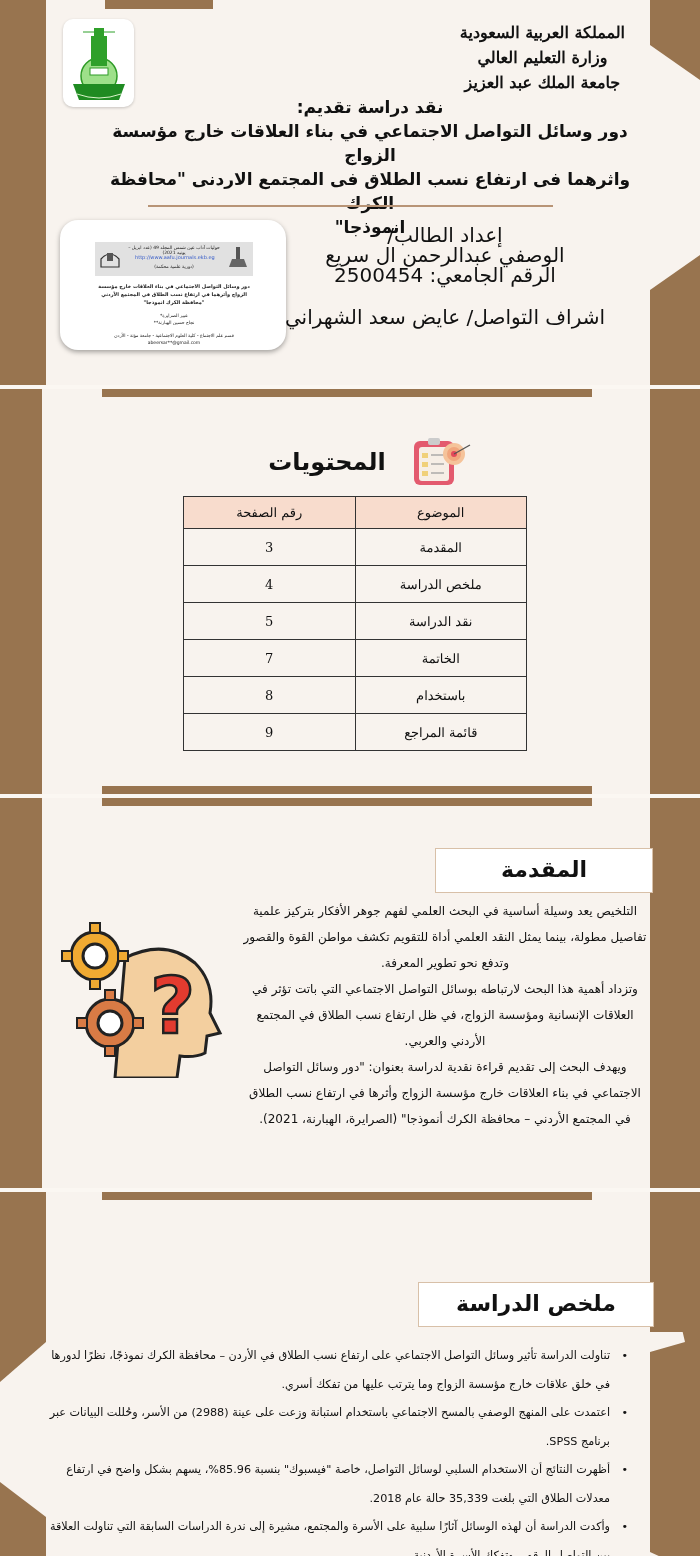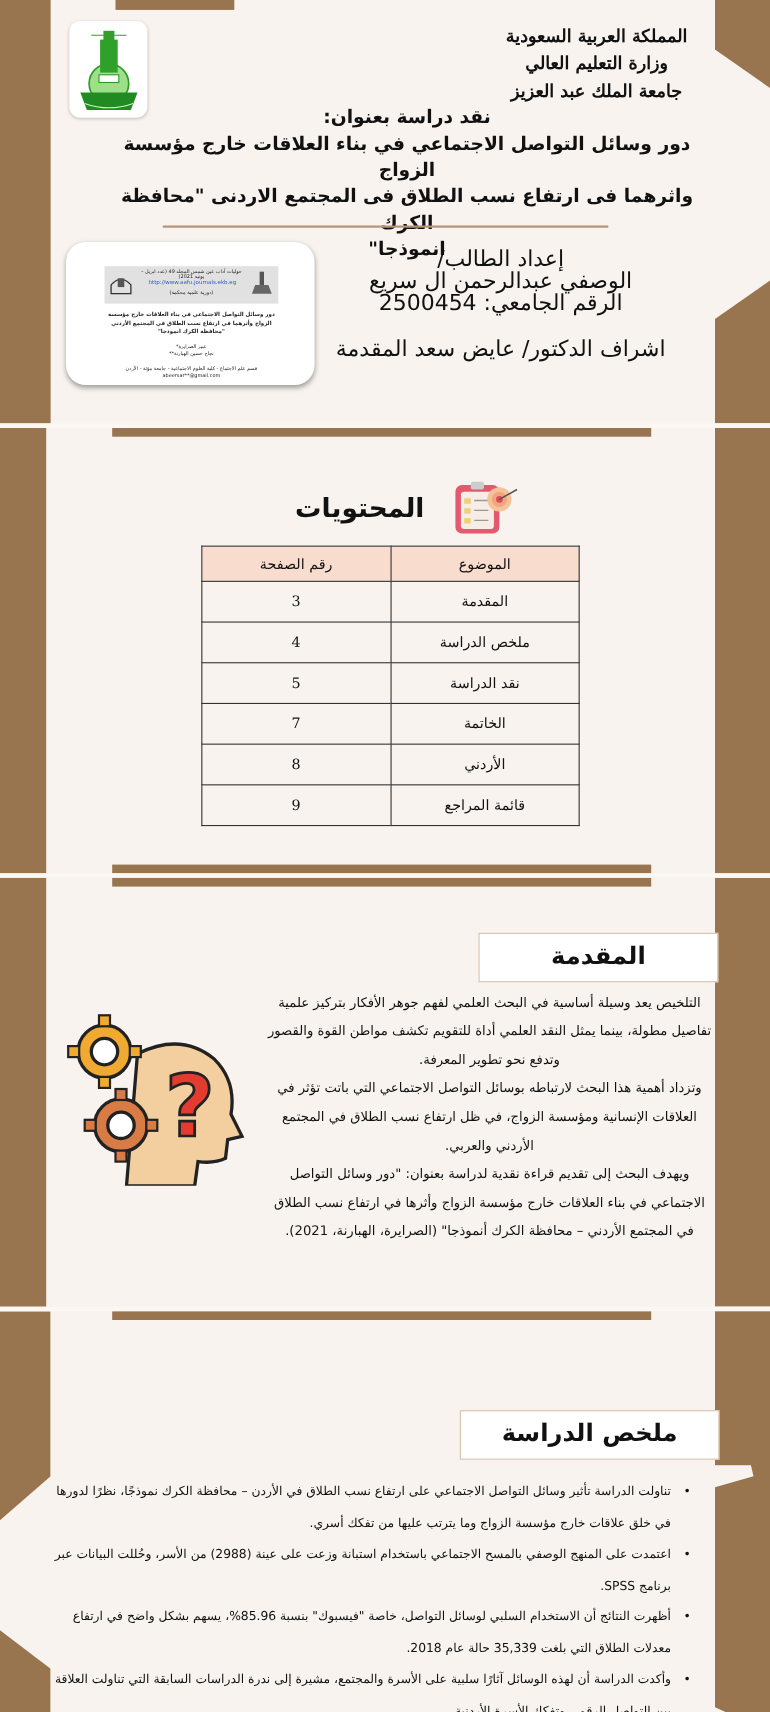--- a/index.html
+++ b/index.html
@@ -68,32 +68,32 @@
     </svg>
   </div>
 
   <div class="gov-lines">
     <div>المملكة العربية السعودية</div>
     <div>وزارة التعليم العالي</div>
     <div>جامعة الملك عبد العزيز</div>
   </div>
 
   <div class="title-block">
-    <div>نقد دراسة بعنوان:</div>
+    <div>نقد دراسة تقديم:</div>
     <div>دور وسائل التواصل الاجتماعي في بناء العلاقات خارج مؤسسة الزواج</div>
     <div>واثرهما فى ارتفاع نسب الطلاق فى المجتمع الاردنى "محافظة الكرك</div>
     <div>انموذجا"</div>
   </div>
   <div class="title-rule"></div>
 
   <div class="credits">
     <div>إعداد الطالب/</div>
     <div>الوصفي عبدالرحمن ال سريع</div>
     <div>الرقم الجامعي: 2500454</div>
-    <div class="sup">اشراف الدكتور/  عايض سعد المقدمة</div>
+    <div class="sup">اشراف التواصل/  عايض سعد الشهراني</div>
   </div>
 
   <div class="thumb">
     <div class="thumb-inner">
       <div class="thumb-band">
         <div style="position:absolute;left:4px;top:3px;width:22px;height:26px;">
           <svg width="22" height="26">
               <path d="M2 14 Q11 4 20 14 L20 22 L2 22 Z" fill="none" stroke="#333" stroke-width="1.2"></path>
               <rect x="8" y="8" width="6" height="8" fill="#555"></rect>
             </svg>
@@ -164,21 +164,21 @@
         </tr>
       <tr>
           <td>نقد الدراسة</td>
           <td>5</td>
         </tr>
       <tr>
           <td>الخاتمة</td>
           <td>7</td>
         </tr>
       <tr>
-          <td>الأردني</td>
+          <td>باستخدام</td>
           <td>8</td>
         </tr>
       <tr>
           <td>قائمة المراجع</td>
           <td>9</td>
         </tr>
     </tbody>
   </table>
   <div class="double-rule" style="bottom:0;">
       <div style="margin:0;"></div>

